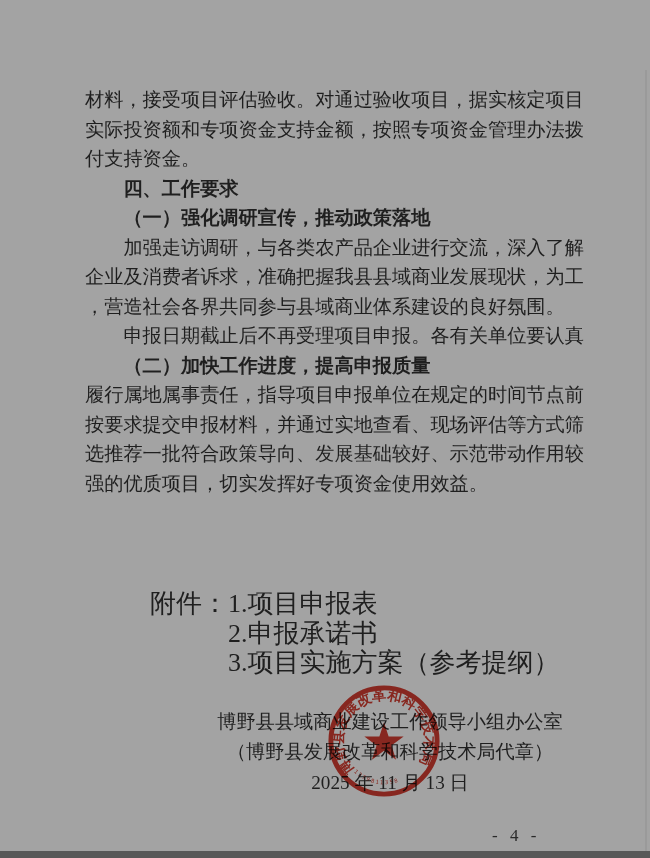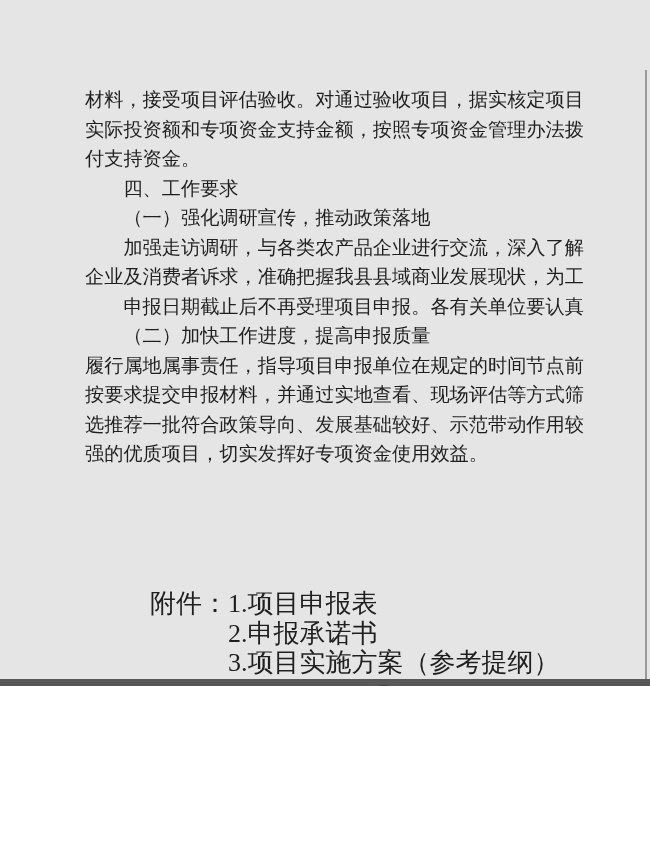--- a/index.html
+++ b/index.html
@@ -1,20 +1,20 @@
 <!DOCTYPE html>
 <html><head>
 <meta charset="utf-8">
 <style>
   html, body { margin: 0; padding: 0; background: #ffffff; }
   .scan-page {
     position: relative;
     width: 650px;
-    height: 686px;
-    background: #e5e5e5;
+    height: 858px;
+    background: #a3a3a3;
     overflow: hidden;
     font-family: "Liberation Serif", "DejaVu Serif", serif;
     color: #1f1f1f;
   }
   
   .edge-right {
     position: absolute; top: 70px; right: 3px; width: 2px; height: 788px;
     background: #9a9a9a;
   }
   .edge-bottom {
@@ -24,21 +24,21 @@
   
   .body-text {
     position: absolute; left: 85px; top: 85px; width: 482px;
     font-size: 19.2px; line-height: 29.5px;
     letter-spacing: 0px;
     text-align: left;
     white-space: nowrap;
   }
   .body-text .line { height: 29.5px; }
   .indent { text-indent: 2em; }
-  .bold { font-weight: 400; }
+  .bold { font-weight: 700; }
   
   .attachments {
     position: absolute; left: 150px; top: 589px;
     font-size: 26px; line-height: 29.5px;
     display: flex; align-items: flex-start;
     white-space: nowrap;
   }
   .att-label { flex: 0 0 auto; }
   .att-items { flex: 0 0 auto; }
   
@@ -70,20 +70,21 @@
   <div class="edge-bottom"></div>
 
   <div class="body-text">
     <div class="line">材料，接受项目评估验收。对通过验收项目，据实核定项目</div>
     <div class="line">实际投资额和专项资金支持金额，按照专项资金管理办法拨</div>
     <div class="line">付支持资金。</div>
     <div class="line bold indent">四、工作要求</div>
     <div class="line bold indent">（一）强化调研宣传，推动政策落地</div>
     <div class="line indent">加强走访调研，与各类农产品企业进行交流，深入了解</div>
     <div class="line">企业及消费者诉求，准确把握我县县域商业发展现状，为工</div>
+    <div class="line">，营造社会各界共同参与县域商业体系建设的良好氛围。</div>
     <div class="line indent">申报日期截止后不再受理项目申报。各有关单位要认真</div>
     <div class="line bold indent">（二）加快工作进度，提高申报质量</div>
     <div class="line">履行属地属事责任，指导项目申报单位在规定的时间节点前</div>
     <div class="line">按要求提交申报材料，并通过实地查看、现场评估等方式筛</div>
     <div class="line">选推荐一批符合政策导向、发展基础较好、示范带动作用较</div>
     <div class="line">强的优质项目，切实发挥好专项资金使用效益。</div>
   </div>
 
   <div class="attachments">
     <div class="att-label">附件：</div>

